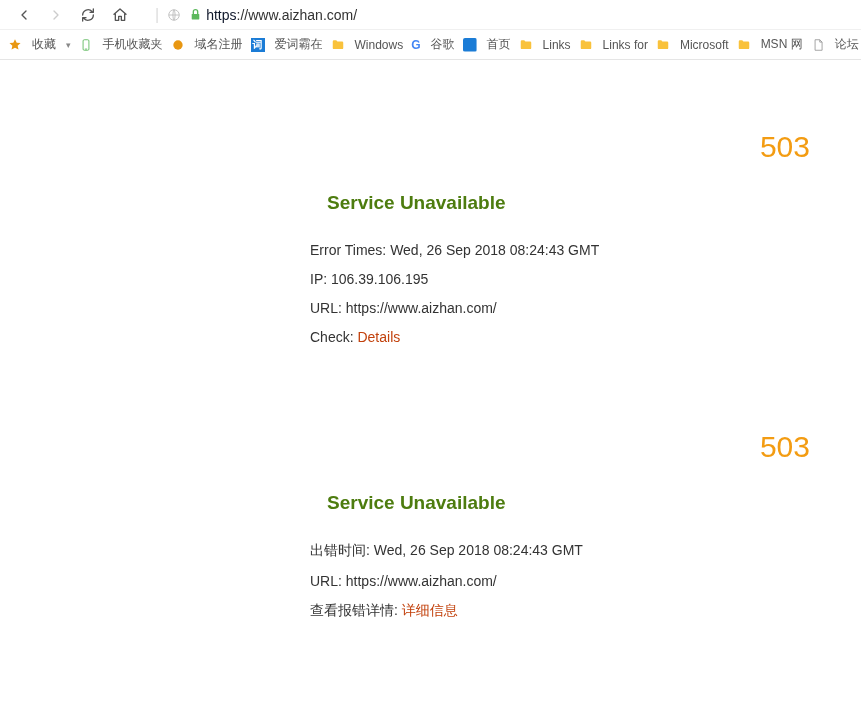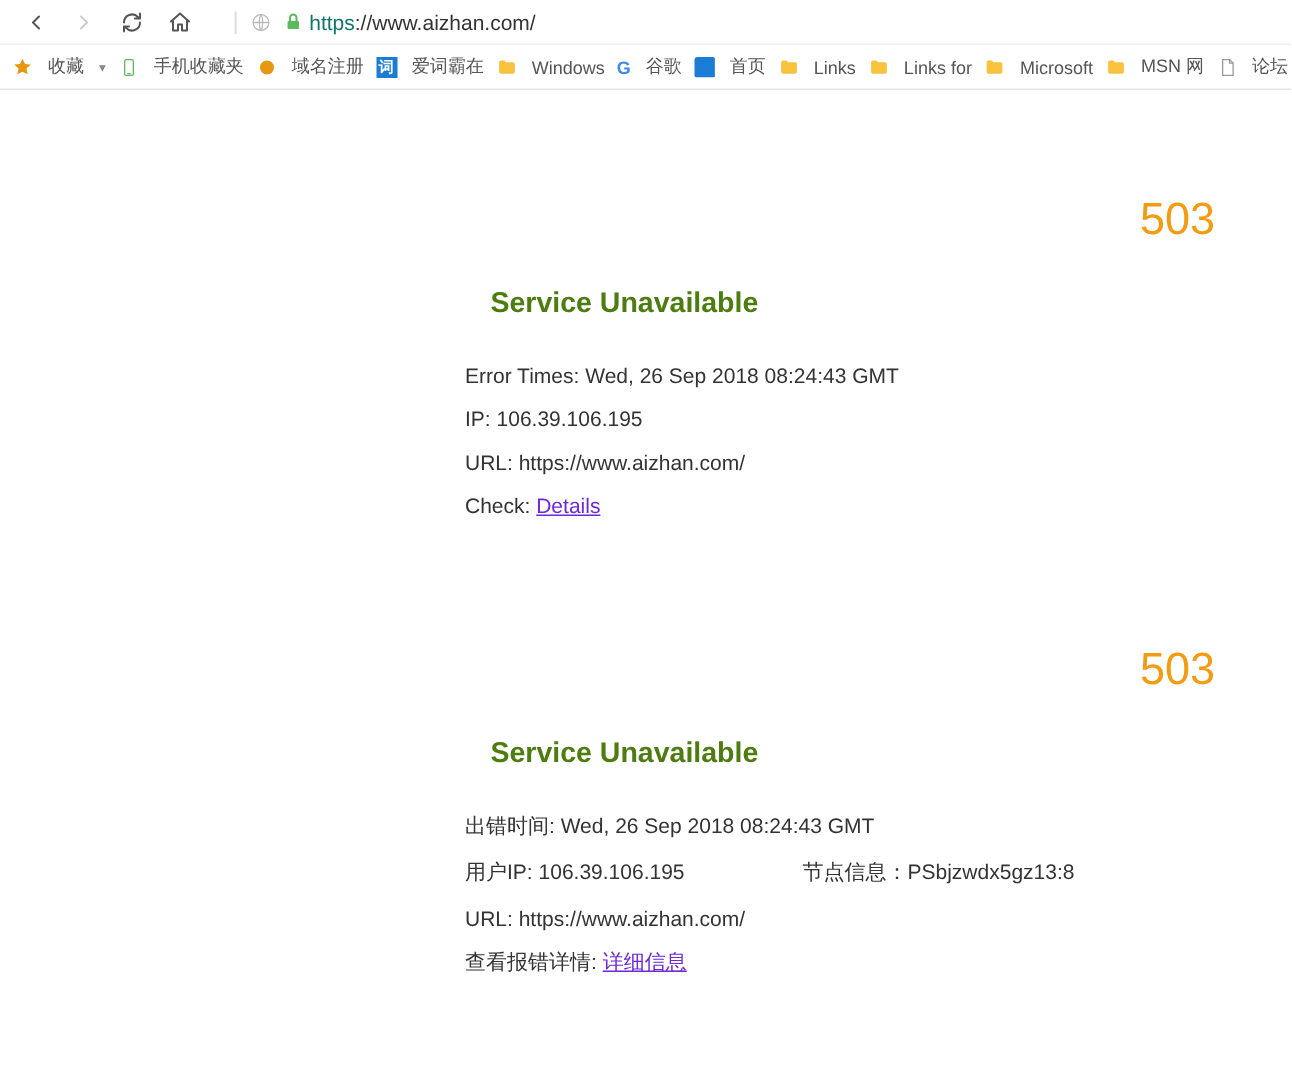--- a/index.html
+++ b/index.html
@@ -57,21 +57,21 @@
     .lock-icon {
       color: #5cb85c;
       margin: 0 4px;
       display: flex;
     }
     .url-text {
       font-size: 14px;
       color: #333;
     }
     .url-text .https {
-      color: #0f766e;
+      color: #0f172a;
     }
     .bookmarks-bar {
       height: 30px;
       display: flex;
       align-items: center;
       padding: 0 8px;
       border-bottom: 1px solid #e5e5e5;
       gap: 8px;
       font-size: 12px;
       overflow: hidden;
@@ -180,23 +180,22 @@
       font-size: 14px;
       color: #333;
     }
     .two-col {
       display: flex;
     }
     .two-col .left {
       width: 225px;
     }
     .link {
-      color: #6d28d9;
+      color: #c2410c;
       cursor: pointer;
-      text-decoration: underline;
     }
   </style>
 </head>
 <body>
 
 <div class="nav-bar">
   <div class="nav-icon">
     <svg viewBox="0 0 24 24">
         <path d="M15 6l-6 6 6 6" fill="none" stroke="currentColor" stroke-width="2" stroke-linecap="round" stroke-linejoin="round"></path>
       </svg>
@@ -352,29 +351,20 @@
     </div>
   </div>
 
   <div class="error-block second">
     <div class="error-code">503</div>
     <div class="error-title">Service Unavailable</div>
     <div class="error-line">
       <span>出错时间:</span>
       <span>Wed, 26 Sep 2018 08:24:43 GMT</span>
     </div>
-    <div class="error-line two-col">
-      <div class="left">
-        <span>用户IP:</span>
-        <span>106.39.106.195</span>
-      </div>
-      <div>
-        <span>节点信息：</span><span>PSbjzwdx5gz13:8</span>
-      </div>
-    </div>
     <div class="error-line">
       <span>URL:</span>
       <span>https://www.aizhan.com/</span>
     </div>
     <div class="error-line">
       <span>查看报错详情:</span>
       <span class="link">详细信息</span>
     </div>
   </div>
 </div>

